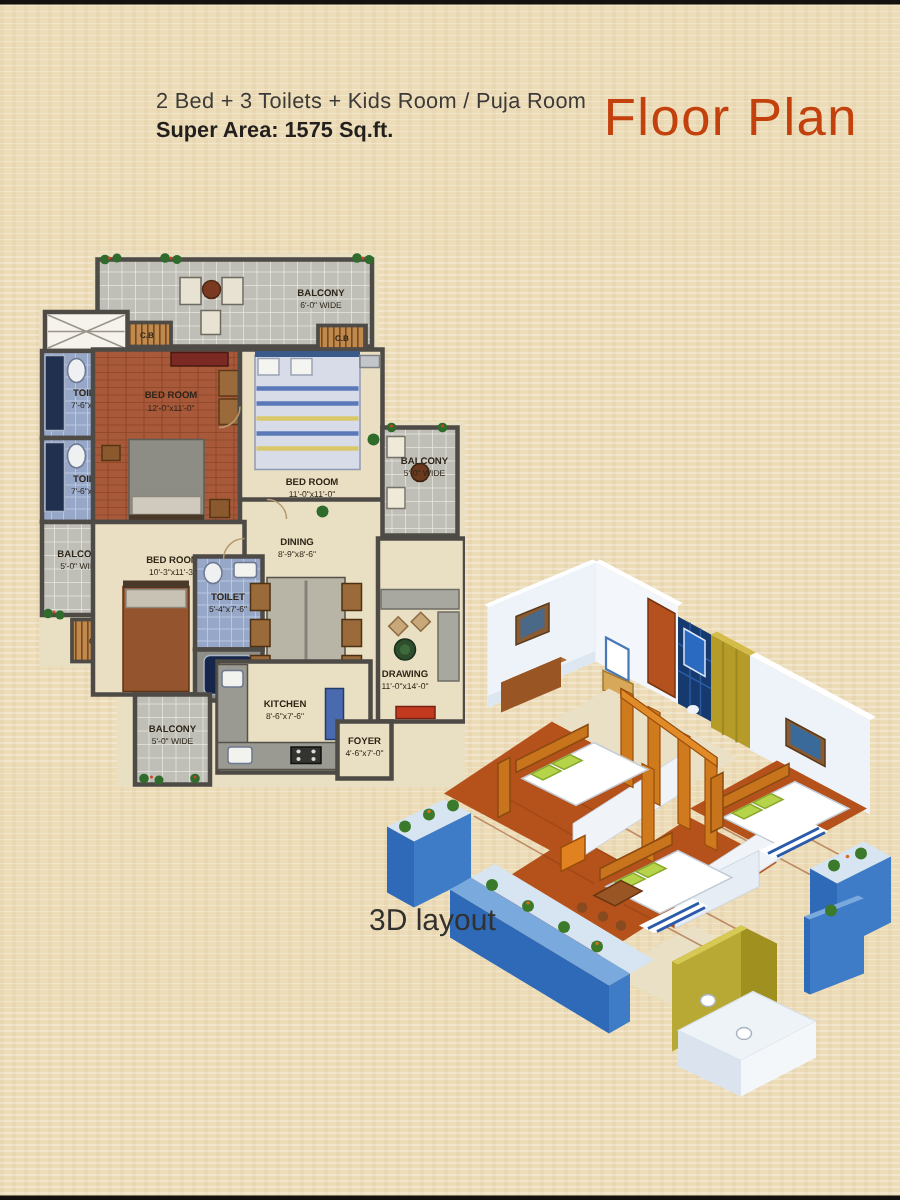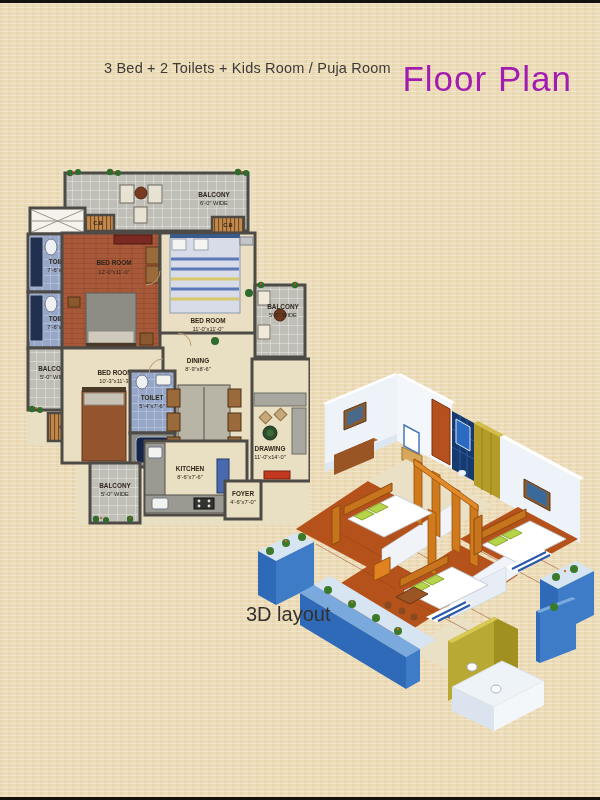--- a/index.html
+++ b/index.html
@@ -10,34 +10,35 @@
     background-image:
       repeating-linear-gradient(0deg, rgba(255,255,255,.28) 0 1px, rgba(0,0,0,0) 1px 4px),
       repeating-linear-gradient(90deg, rgba(170,140,95,.07) 0 3px, rgba(0,0,0,0) 3px 8px);
     border-top:3px solid #14110e;
     border-bottom:3px solid #14110e;
     font-family:"Liberation Sans",sans-serif;
   }
   .hdr-left{position:absolute;left:104px;top:57px;}
   .hdr-line1{font-size:14.5px;color:#3c3b38;letter-spacing:.2px;}
   .hdr-line2{font-size:14.5px;font-weight:bold;color:#221f1c;margin-top:3px;}
-  .page-title{position:absolute;right:28px;top:56px;font-size:35px;color:#a21caf;letter-spacing:1px;}
+  .page-title{position:absolute;right:28px;top:56px;font-size:35px;color:#c2410c;letter-spacing:1px;}
   .plan2d{position:absolute;left:18px;top:160px;}
   .plan3d{position:absolute;left:256px;top:356px;}
   .caption3d{position:absolute;left:246px;top:600px;font-size:20px;color:#33312d;}
   text{font-family:"Liberation Sans",sans-serif;}
   .rn{font-size:6.4px;font-weight:bold;fill:#2e2519;text-anchor:middle;}
   .rd{font-size:5.7px;fill:#2e2519;text-anchor:middle;}
   .cb{font-size:5.4px;font-weight:bold;fill:#2e2519;text-anchor:middle;}
 </style>
 </head>
 <body>
 
 <div class="hdr-left">
-  <div class="hdr-line1">3 Bed + 2 Toilets + Kids Room / Puja Room</div>
+  <div class="hdr-line1">2 Bed + 3 Toilets + Kids Room / Puja Room</div>
+  <div class="hdr-line2">Super Area: 1575 Sq.ft.</div>
 </div>
 <div class="page-title">Floor Plan</div>
 
 <svg class="plan2d" width="292" height="378" viewBox="0 0 292 378">
   <defs>
     <pattern id="tileG" width="9" height="9" patternUnits="userSpaceOnUse">
       <rect width="9" height="9" fill="#bfbfb8"></rect>
       <path d="M0 0H9M0 0V9" stroke="#e9e9e2" stroke-width="1"></path>
     </pattern>
     <pattern id="tileB" width="8" height="8" patternUnits="userSpaceOnUse">

